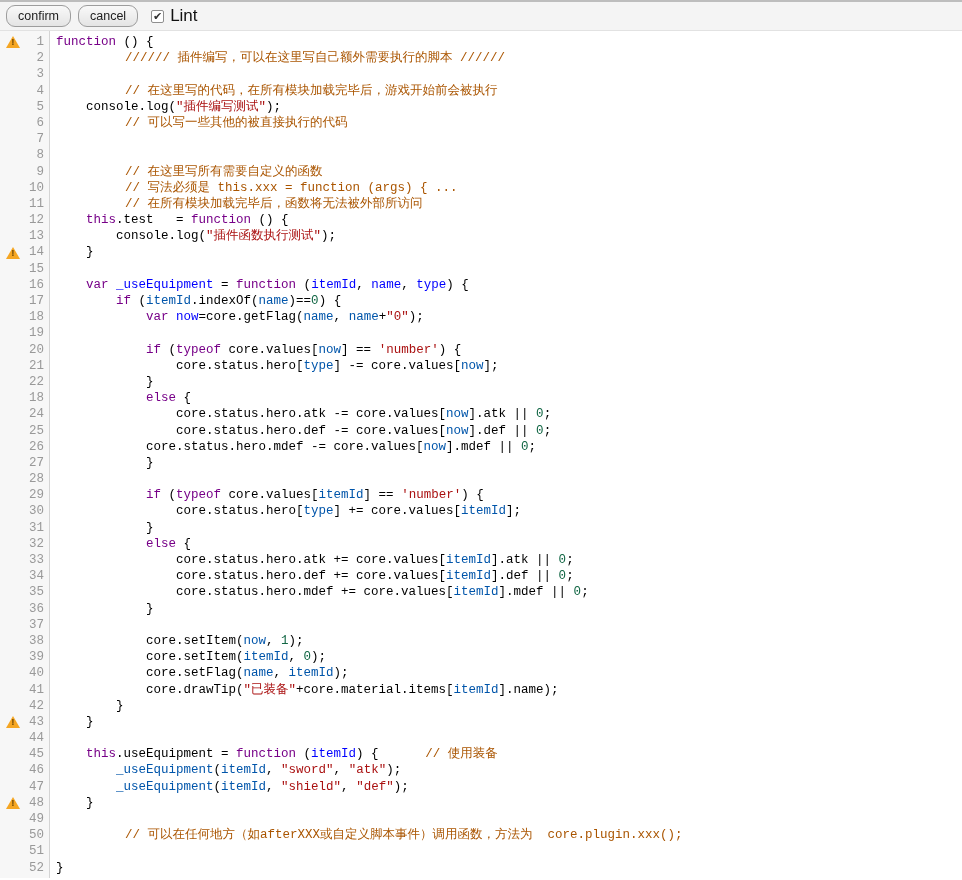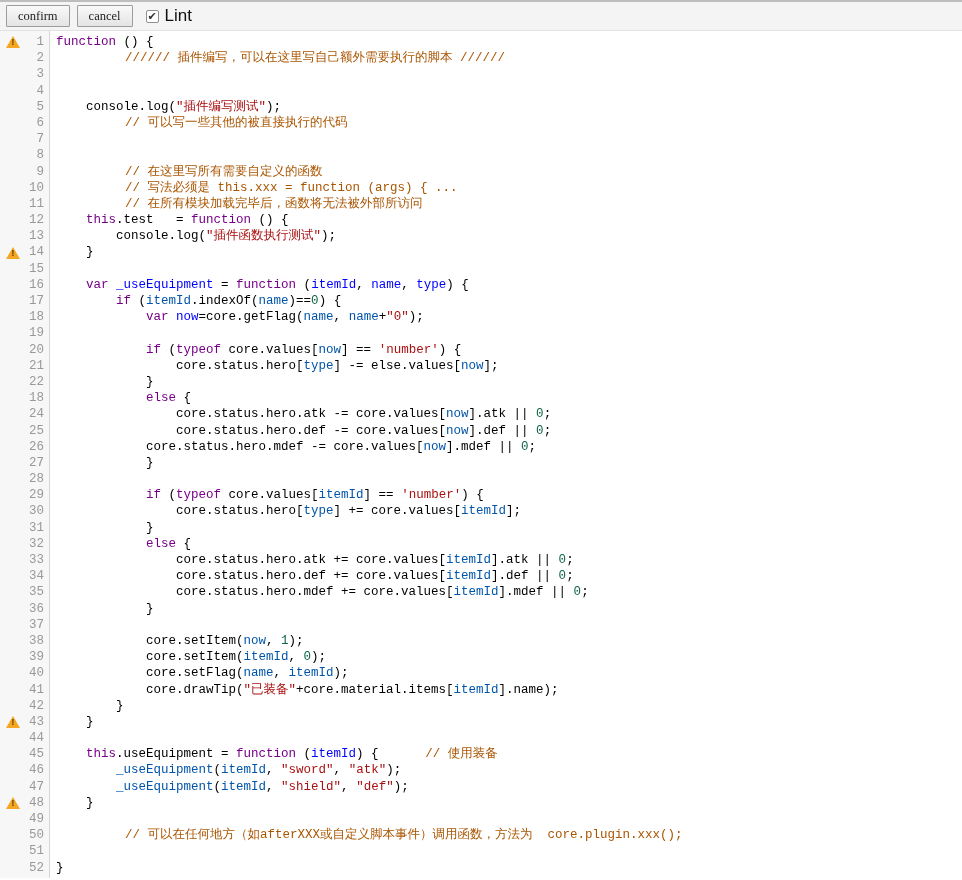--- a/index.html
+++ b/index.html
@@ -7,22 +7,22 @@
     width:962px;height:880px;overflow:hidden;background:#fff;
     font-family:"Liberation Sans",sans-serif;box-sizing:border-box;
   }
   
   .toolbar{
     box-sizing:border-box;height:31px;background:#f4f4f4;
     border-top:2px solid #bdbdbd;border-bottom:1px solid #e2e2e2;
     display:flex;align-items:center;padding:0 6px;gap:7px;
   }
   .btn{
-    font-family:Liberation Serif, serif;font-size:12.5px;color:#222;
-    padding:3px 11px;border:1px solid #9d9d9d;border-radius:1px;
+    font-family:Liberation Sans, sans-serif;font-size:12.5px;color:#222;
+    padding:3px 11px;border:1px solid #9d9d9d;border-radius:9px;
     background:linear-gradient(#f9f9f9,#e4e4e4);cursor:pointer;line-height:1.15;
   }
   .lint-wrap{display:flex;align-items:center;gap:6px;margin-left:6px;cursor:pointer;}
   .checkbox{
     width:13px;height:13px;border:1px solid #8f8f8f;border-radius:2px;background:#fff;
     display:flex;align-items:center;justify-content:center;box-sizing:border-box;
   }
   .check-glyph{font-size:11px;color:#333;line-height:1;transform:translateY(-0.5px);}
   .lint-label{font-size:17px;color:#111;}
   
@@ -77,38 +77,38 @@
       <span class="lint-label">Lint</span>
     </span>
   </div>
 
   <div class="editor">
     <div class="gutter-bg" style="background: rgb(247, 247, 247);"></div>
     <div class="lines">
         <div class="line"><span class="marker"><span class="warn-tri"><span class="warn-ex">!</span></span></span><span class="lnum">1</span><span class="code"><span class="tk-kw">function</span><span class="tk-pl"> () {</span></span></div>
         <div class="line"><span class="marker"></span><span class="lnum">2</span><span class="code"><span class="tk-pl">    </span><span class="tk-com">////// 插件编写，可以在这里写自己额外需要执行的脚本 //////</span></span></div>
         <div class="line"><span class="marker"></span><span class="lnum">3</span><span class="code"></span></div>
-        <div class="line"><span class="marker"></span><span class="lnum">4</span></div>
+        <div class="line"><span class="marker"></span><span class="lnum">4</span><span class="code"><span class="tk-pl">    </span><span class="tk-com">// 在这里写的代码，在所有模块加载完毕后，游戏开始前会被执行</span></span></div>
         <div class="line"><span class="marker"></span><span class="lnum">5</span><span class="code"><span class="tk-pl">    console.log(</span><span class="tk-str">"插件编写测试"</span><span class="tk-pl">);</span></span></div>
         <div class="line"><span class="marker"></span><span class="lnum">6</span><span class="code"><span class="tk-pl">    </span><span class="tk-com">// 可以写一些其他的被直接执行的代码</span></span></div>
         <div class="line"><span class="marker"></span><span class="lnum">7</span><span class="code"></span></div>
         <div class="line"><span class="marker"></span><span class="lnum">8</span><span class="code"></span></div>
         <div class="line"><span class="marker"></span><span class="lnum">9</span><span class="code"><span class="tk-pl">    </span><span class="tk-com">// 在这里写所有需要自定义的函数</span></span></div>
         <div class="line"><span class="marker"></span><span class="lnum">10</span><span class="code"><span class="tk-pl">    </span><span class="tk-com">// 写法必须是 this.xxx = function (args) { ...</span></span></div>
         <div class="line"><span class="marker"></span><span class="lnum">11</span><span class="code"><span class="tk-pl">    </span><span class="tk-com">// 在所有模块加载完毕后，函数将无法被外部所访问</span></span></div>
         <div class="line"><span class="marker"></span><span class="lnum">12</span><span class="code"><span class="tk-pl">    </span><span class="tk-kw">this</span><span class="tk-pl">.test   = </span><span class="tk-kw">function</span><span class="tk-pl"> () {</span></span></div>
         <div class="line"><span class="marker"></span><span class="lnum">13</span><span class="code"><span class="tk-pl">        console.log(</span><span class="tk-str">"插件函数执行测试"</span><span class="tk-pl">);</span></span></div>
         <div class="line"><span class="marker"><span class="warn-tri"><span class="warn-ex">!</span></span></span><span class="lnum">14</span><span class="code"><span class="tk-pl">    }</span></span></div>
         <div class="line"><span class="marker"></span><span class="lnum">15</span><span class="code"></span></div>
         <div class="line"><span class="marker"></span><span class="lnum">16</span><span class="code"><span class="tk-pl">    </span><span class="tk-kw">var</span><span class="tk-pl"> </span><span class="tk-def">_useEquipment</span><span class="tk-pl"> = </span><span class="tk-kw">function</span><span class="tk-pl"> (</span><span class="tk-def">itemId</span><span class="tk-pl">, </span><span class="tk-def">name</span><span class="tk-pl">, </span><span class="tk-def">type</span><span class="tk-pl">) {</span></span></div>
         <div class="line"><span class="marker"></span><span class="lnum">17</span><span class="code"><span class="tk-pl">        </span><span class="tk-kw">if</span><span class="tk-pl"> (</span><span class="tk-v2">itemId</span><span class="tk-pl">.indexOf(</span><span class="tk-v2">name</span><span class="tk-pl">)==</span><span class="tk-num">0</span><span class="tk-pl">) {</span></span></div>
         <div class="line"><span class="marker"></span><span class="lnum">18</span><span class="code"><span class="tk-pl">            </span><span class="tk-kw">var</span><span class="tk-pl"> </span><span class="tk-def">now</span><span class="tk-pl">=core.getFlag(</span><span class="tk-v2">name</span><span class="tk-pl">, </span><span class="tk-v2">name</span><span class="tk-pl">+</span><span class="tk-str">"0"</span><span class="tk-pl">);</span></span></div>
         <div class="line"><span class="marker"></span><span class="lnum">19</span><span class="code"></span></div>
         <div class="line"><span class="marker"></span><span class="lnum">20</span><span class="code"><span class="tk-pl">            </span><span class="tk-kw">if</span><span class="tk-pl"> (</span><span class="tk-kw">typeof</span><span class="tk-pl"> core.values[</span><span class="tk-v2">now</span><span class="tk-pl">] == </span><span class="tk-str">'number'</span><span class="tk-pl">) {</span></span></div>
-        <div class="line"><span class="marker"></span><span class="lnum">21</span><span class="code"><span class="tk-pl">                core.status.hero[</span><span class="tk-v2">type</span><span class="tk-pl">] -= else.values[</span><span class="tk-v2">now</span><span class="tk-pl">];</span></span></div>
+        <div class="line"><span class="marker"></span><span class="lnum">21</span><span class="code"><span class="tk-pl">                core.status.hero[</span><span class="tk-v2">type</span><span class="tk-pl">] -= core.values[</span><span class="tk-v2">now</span><span class="tk-pl">];</span></span></div>
         <div class="line"><span class="marker"></span><span class="lnum">22</span><span class="code"><span class="tk-pl">            }</span></span></div>
         <div class="line"><span class="marker"></span><span class="lnum">18</span><span class="code"><span class="tk-pl">            </span><span class="tk-kw">else</span><span class="tk-pl"> {</span></span></div>
         <div class="line"><span class="marker"></span><span class="lnum">24</span><span class="code"><span class="tk-pl">                core.status.hero.atk -= core.values[</span><span class="tk-v2">now</span><span class="tk-pl">].atk || </span><span class="tk-num">0</span><span class="tk-pl">;</span></span></div>
         <div class="line"><span class="marker"></span><span class="lnum">25</span><span class="code"><span class="tk-pl">                core.status.hero.def -= core.values[</span><span class="tk-v2">now</span><span class="tk-pl">].def || </span><span class="tk-num">0</span><span class="tk-pl">;</span></span></div>
         <div class="line"><span class="marker"></span><span class="lnum">26</span><span class="code"><span class="tk-pl">            core.status.hero.mdef -= core.values[</span><span class="tk-v2">now</span><span class="tk-pl">].mdef || </span><span class="tk-num">0</span><span class="tk-pl">;</span></span></div>
         <div class="line"><span class="marker"></span><span class="lnum">27</span><span class="code"><span class="tk-pl">            }</span></span></div>
         <div class="line"><span class="marker"></span><span class="lnum">28</span><span class="code"></span></div>
         <div class="line"><span class="marker"></span><span class="lnum">29</span><span class="code"><span class="tk-pl">            </span><span class="tk-kw">if</span><span class="tk-pl"> (</span><span class="tk-kw">typeof</span><span class="tk-pl"> core.values[</span><span class="tk-v2">itemId</span><span class="tk-pl">] == </span><span class="tk-str">'number'</span><span class="tk-pl">) {</span></span></div>
         <div class="line"><span class="marker"></span><span class="lnum">30</span><span class="code"><span class="tk-pl">                core.status.hero[</span><span class="tk-v2">type</span><span class="tk-pl">] += core.values[</span><span class="tk-v2">itemId</span><span class="tk-pl">];</span></span></div>
         <div class="line"><span class="marker"></span><span class="lnum">31</span><span class="code"><span class="tk-pl">            }</span></span></div>

